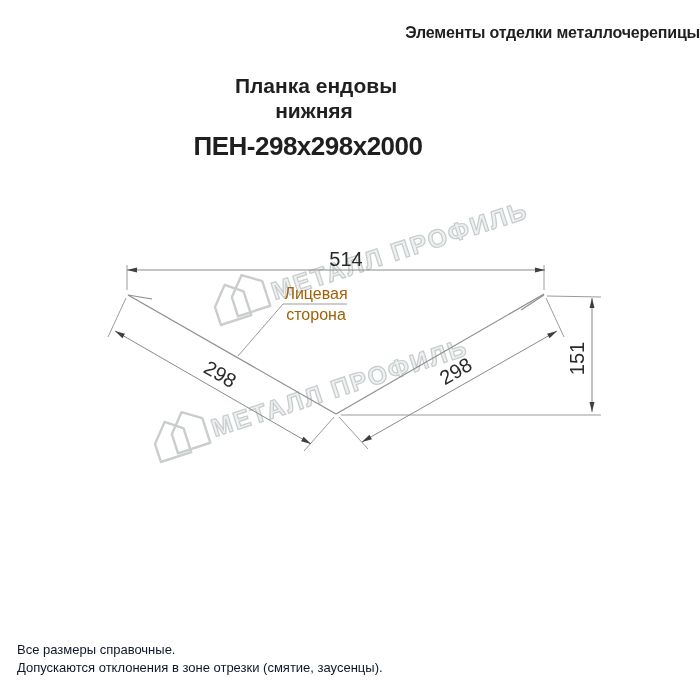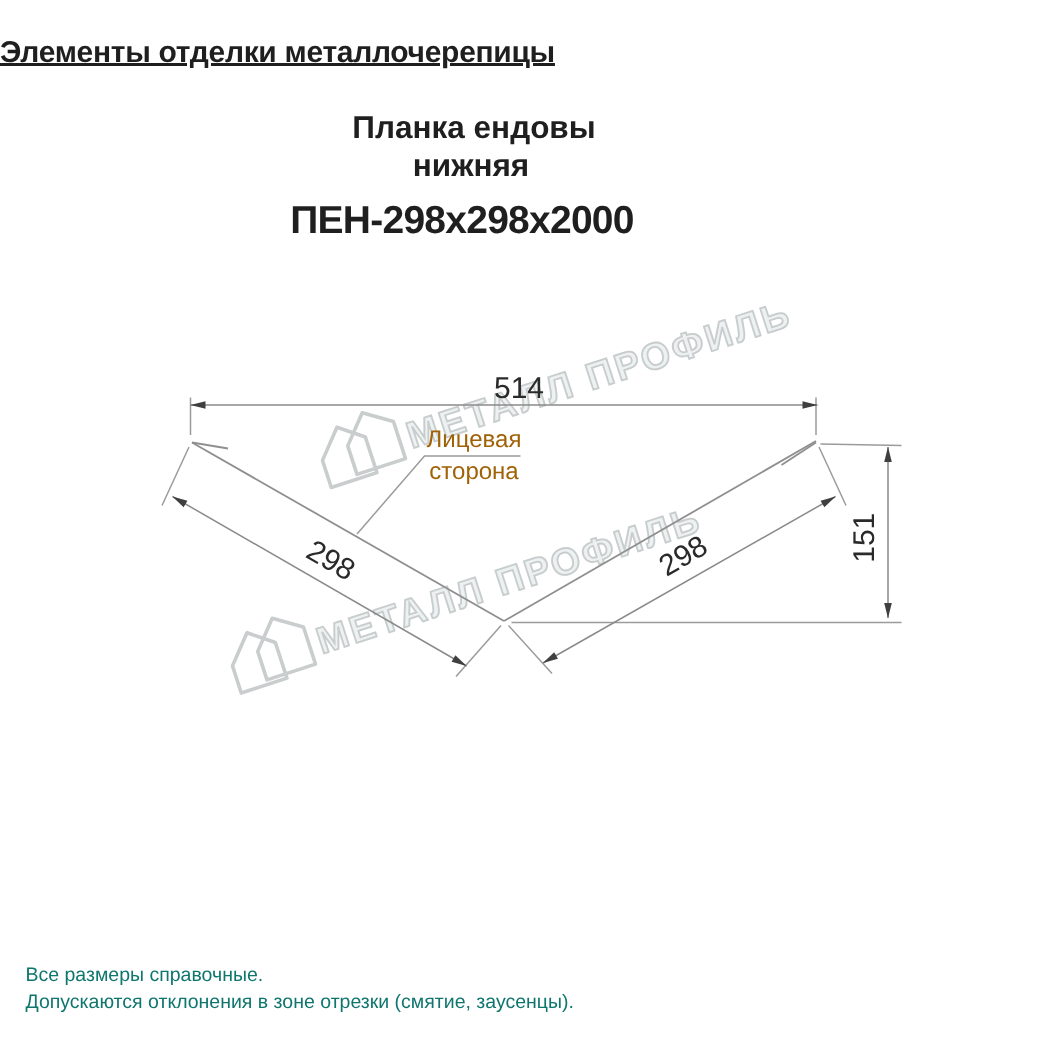--- a/index.html
+++ b/index.html
@@ -1,20 +1,20 @@
 <!DOCTYPE html>
 <html><head>
 <meta charset="utf-8">
 <style>
   html,body{margin:0;padding:0;background:#ffffff;}
   body{width:700px;height:700px;position:relative;overflow:hidden;
        font-family:"Liberation Sans","DejaVu Sans",sans-serif;color:#1f1f1f;}
   .abs{position:absolute;}
   
-  .title{top:24px;left:0;width:700px;text-align:left;font-size:20px;font-weight:700;letter-spacing:-0.2px;text-decoration:underline;}
+  .title{top:24px;left:0;width:700px;text-align:right;font-size:16px;font-weight:700;letter-spacing:-0.2px;}
   .sub1{top:74px;left:0;width:632px;text-align:center;font-size:21px;font-weight:700;}
   .sub2{top:99px;left:0;width:628px;text-align:center;font-size:21px;font-weight:700;}
   .code{top:131px;left:0;width:616px;text-align:center;font-size:26px;font-weight:700;letter-spacing:-0.5px;}
   
   .wm{position:absolute;width:340px;height:90px;z-index:0;transform:rotate(-18deg);pointer-events:none;}
   .wm-a{left:210px;top:258px;transform-origin:30px 45px;}
   .wm-b{left:150px;top:395px;transform-origin:30px 45px;}
   .wm-text{position:absolute;left:64px;top:30px;white-space:nowrap;font-size:25px;font-weight:700;
            letter-spacing:2px;color:#eef1f1;-webkit-text-stroke:1.2px #c7cccc;text-shadow:0 0 1px #d4d8d8;}
   .wm-house{position:absolute;left:0;top:8px;}
@@ -23,21 +23,21 @@
   
   .dimlabel{z-index:2;width:80px;text-align:center;font-size:20px;color:#2a2a2a;}
   .lbl-514{left:306px;top:248px;text-align:center;}
   .lbl-298l{left:180px;top:363px;transform:rotate(30deg);}
   .lbl-298r{left:416px;top:360px;transform:rotate(-30deg);}
   .lbl-151{left:537px;top:347px;transform:rotate(-90deg);}
   .facelbl{z-index:2;width:68px;text-align:center;font-size:16px;color:#a16207;}
   .face1{left:282px;top:285px;}
   .face2{left:282px;top:306px;}
   
-  .note{left:17px;font-size:13px;color:#0f766e;z-index:2;}
+  .note{left:17px;font-size:13px;color:#0f172a;z-index:2;}
   .note1{top:642px;}
   .note2{top:660px;text-align:center;}
 </style>
 </head>
 <body>
 
 <div class="abs title">Элементы отделки металлочерепицы</div>
 <div class="abs sub1">Планка ендовы</div>
 <div class="abs sub2">нижняя</div>
 <div class="abs code">ПЕН-298х298х2000</div>

